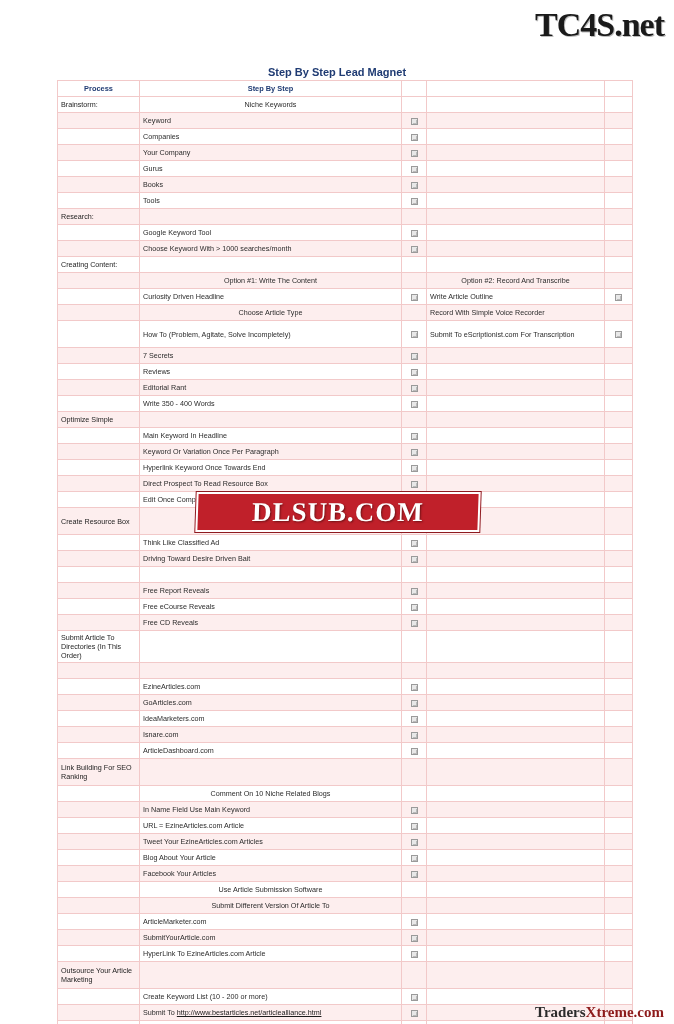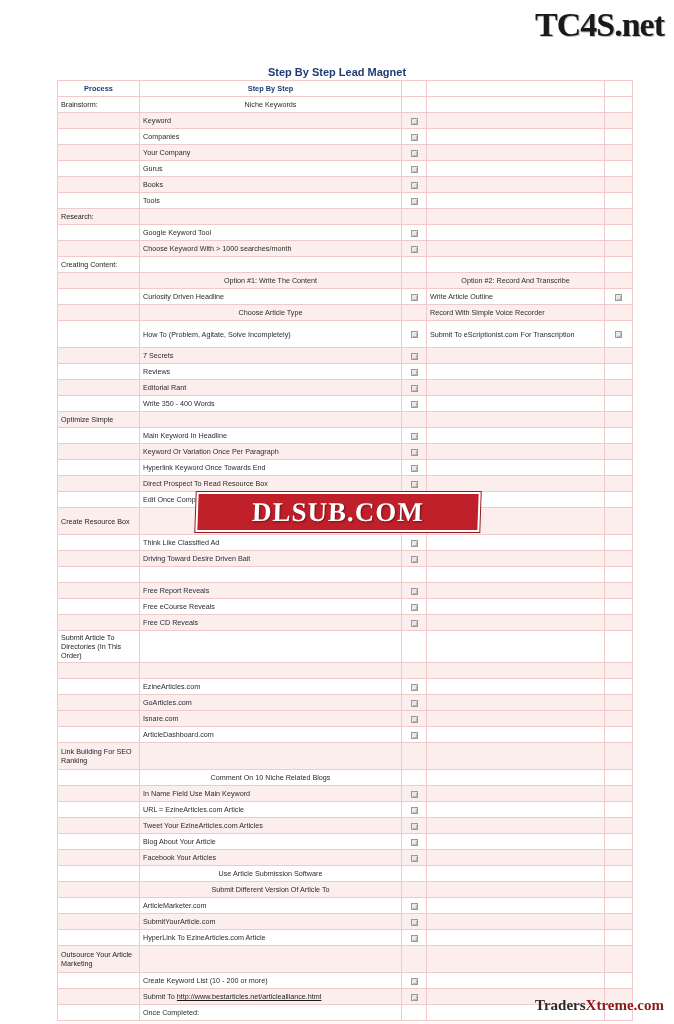--- a/index.html
+++ b/index.html
@@ -28,21 +28,21 @@
     right: 10px;
     font-family: "Liberation Serif", serif;
     font-size: 34px;
     font-weight: bold;
     color: #1a1a1a;
     letter-spacing: -1px;
     text-shadow: 1px 1px 0 #bdbdbd;
   }
   .footer-brand {
     position: absolute;
-    bottom: 10px;
+    bottom: 3px;
     right: 10px;
     font-family: "Liberation Serif", serif;
     font-size: 15px;
     font-weight: bold;
     color: #8d1b1b;
     letter-spacing: 0px;
   }
   .footer-brand .dark { color: #2b2b2b; }
 
   
@@ -416,20 +416,27 @@
           <td class=""></td>
           <td class="chk"></td>
         </tr>
         <tr class="row-even">
           <td class="process"></td>
           <td class="">GoArticles.com</td>
           <td class="chk"><span class="box"></span></td>
           <td class=""></td>
           <td class="chk"></td>
         </tr>
+        <tr class="row-odd">
+          <td class="process"></td>
+          <td class="">IdeaMarketers.com</td>
+          <td class="chk"><span class="box"></span></td>
+          <td class=""></td>
+          <td class="chk"></td>
+        </tr>
         <tr class="row-even">
           <td class="process"></td>
           <td class="">Isnare.com</td>
           <td class="chk"><span class="box"></span></td>
           <td class=""></td>
           <td class="chk"></td>
         </tr>
         <tr class="row-odd">
           <td class="process"></td>
           <td class="">ArticleDashboard.com</td>

